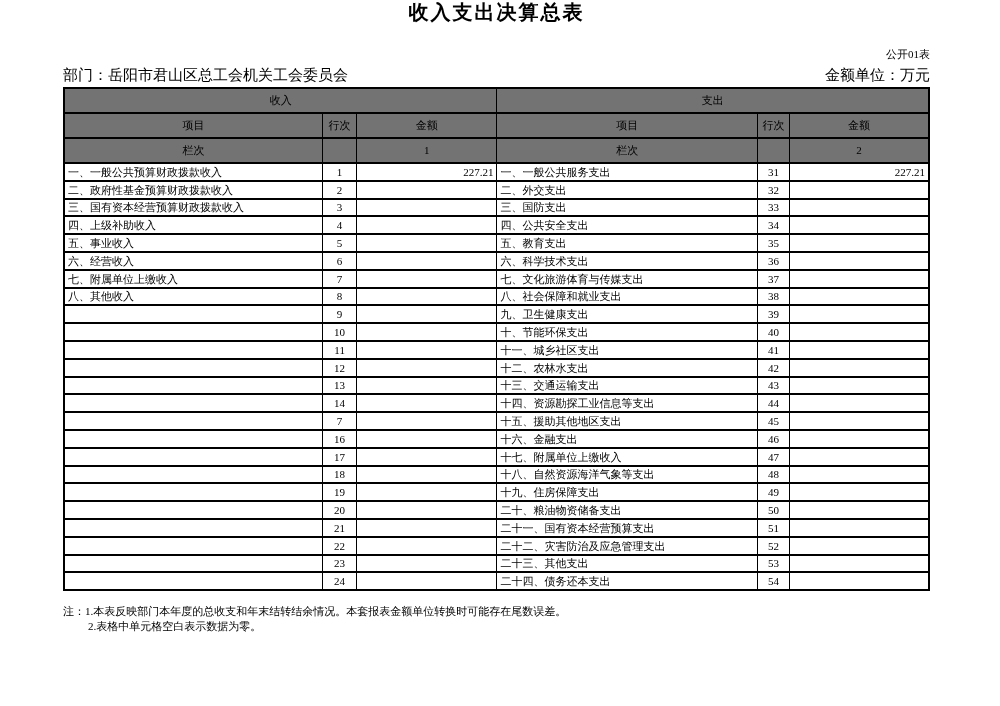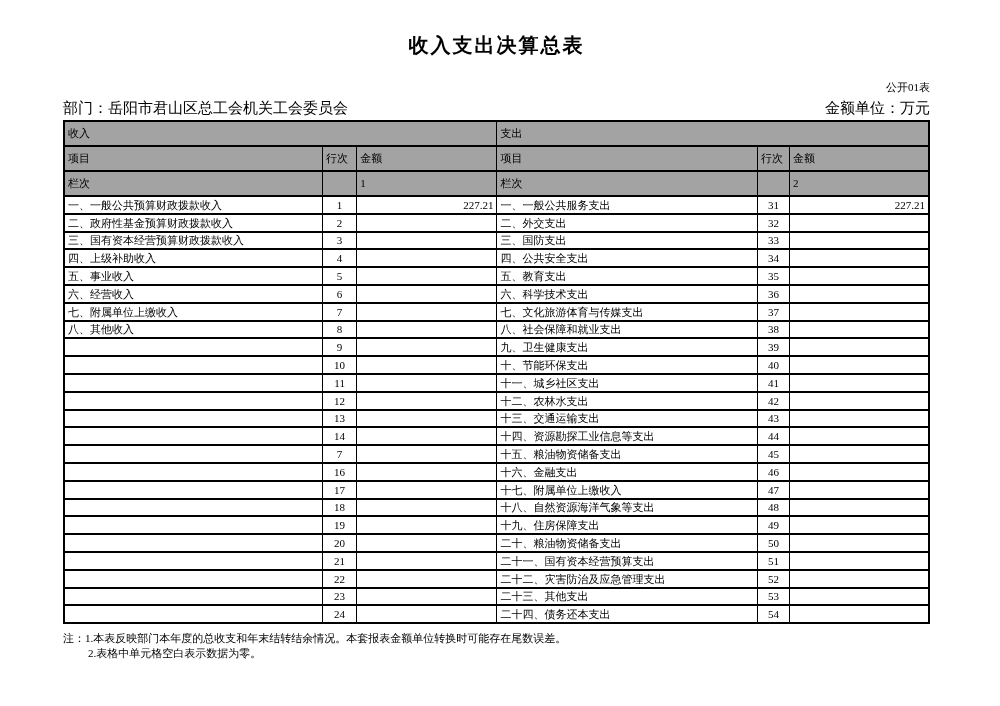--- a/index.html
+++ b/index.html
@@ -14,21 +14,20 @@
   .sheet {
     position: relative;
     width: 867px;
     margin-left: 63px;
   }
   .title {
     text-align: center;
     font-size: 20px;
     font-weight: bold;
     letter-spacing: 2px;
-    padding-top: 33px;
     line-height: 24px;
   }
   .doc-label {
     text-align: right;
     font-size: 11px;
     margin-top: 24px;
     line-height: 13px;
   }
   .meta-row {
     display: flex;
@@ -48,38 +47,39 @@
     border: 1px solid #000;
     border-top-width: 2px;
     border-bottom-width: 2px;
     font-size: 11px;
     padding: 0 3px;
     overflow: hidden;
     white-space: nowrap;
     line-height: 1.1;
   }
   td.gray {
-    background: #a3a3a3;
+    background: #737373;
+    text-align: center;
     font-size: 12px;
     height: 23px;
   }
   td.section {
     border-left-width: 2px;
     border-right-width: 2px;
   }
   td.divider {
     border-left-width: 2px;
   }
   tr.data-row td { height: 15.8px; }
   td.item { text-align: left; margin-left: 44px; }
   td.rownum { text-align: center; }
   td.amount { text-align: right; }
   .notes {
     font-size: 11px;
-    margin-top: 7px;
+    margin-top: 13px;
     line-height: 15px;
   }
   .notes .note-line2 {
     padding-left: 25px;
   }
 </style>
 </head>
 <body>
 
 <div class="sheet">
@@ -231,21 +231,21 @@
           <td class="rownum">14</td>
           <td class="amount"></td>
           <td class="item divider">十四、资源勘探工业信息等支出</td>
           <td class="rownum">44</td>
           <td class="amount"></td>
         </tr>
         <tr class="data-row">
           <td class="item"></td>
           <td class="rownum">7</td>
           <td class="amount"></td>
-          <td class="item divider">十五、粮油物资储备支出</td>
+          <td class="item divider">十五、援助其他地区支出</td>
           <td class="rownum">45</td>
           <td class="amount"></td>
         </tr>
         <tr class="data-row">
           <td class="item"></td>
           <td class="rownum">16</td>
           <td class="amount"></td>
           <td class="item divider">十六、金融支出</td>
           <td class="rownum">46</td>
           <td class="amount"></td>

